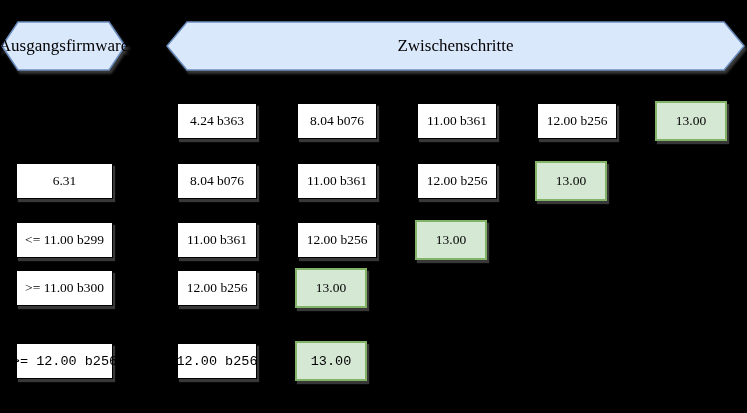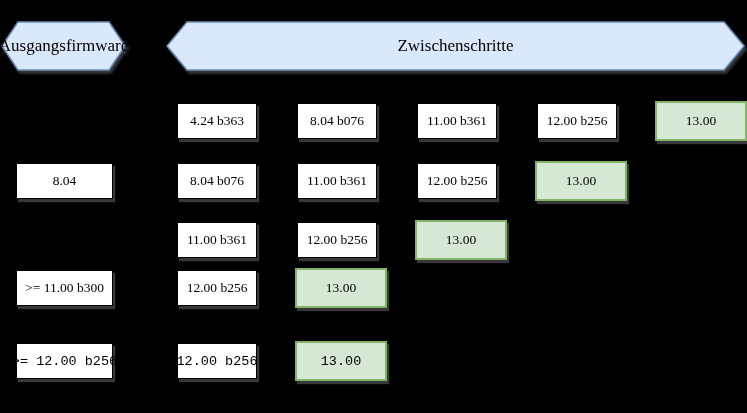--- a/index.html
+++ b/index.html
@@ -62,21 +62,21 @@
   .col4 { left: 537px; }
   .col5 { left: 657px; }
   .row0 { top: 103px; }
   .row1 { top: 163px; }
   .row2 { top: 222px; }
   .row3 { top: 270px; }
   .row4 { top: 343px; font-family: Liberation Mono, monospace; }
   .final {
     background: var(--final-fill, #d5e8d4);
     border: 2px solid var(--final-stroke, #82b366);
-    width: 92px;
+    width: 72px;
     height: 40px;
     margin-left: -2px;
     margin-top: -2px;
   }
 </style>
 </head>
 <body>
 
 <div class="canvas">
 
@@ -93,26 +93,27 @@
     </svg>
     <span class="hex-label">Zwischenschritte</span>
   </div>
 
   <div class="box col1 row0">4.24 b363</div>
   <div class="box col2 row0">8.04 b076</div>
   <div class="box col3 row0">11.00 b361</div>
   <div class="box col4 row0">12.00 b256</div>
   <div class="box col5 row0 final">13.00</div>
 
-  <div class="box colA row1">8.04</div>
+  <div class="box colA row1">6.31</div>
   <div class="box col1 row1">8.04 b076</div>
   <div class="box col2 row1">11.00 b361</div>
   <div class="box col3 row1">12.00 b256</div>
   <div class="box col4 row1 final">13.00</div>
 
+  <div class="box colA row2">&lt;= 11.00 b299</div>
   <div class="box col1 row2">11.00 b361</div>
   <div class="box col2 row2">12.00 b256</div>
   <div class="box col3 row2 final">13.00</div>
 
   <div class="box colA row3">&gt;= 11.00 b300</div>
   <div class="box col1 row3">12.00 b256</div>
   <div class="box col2 row3 final">13.00</div>
 
   <div class="box colA row4">&gt;= 12.00 b256</div>
   <div class="box col1 row4">12.00 b256</div>

